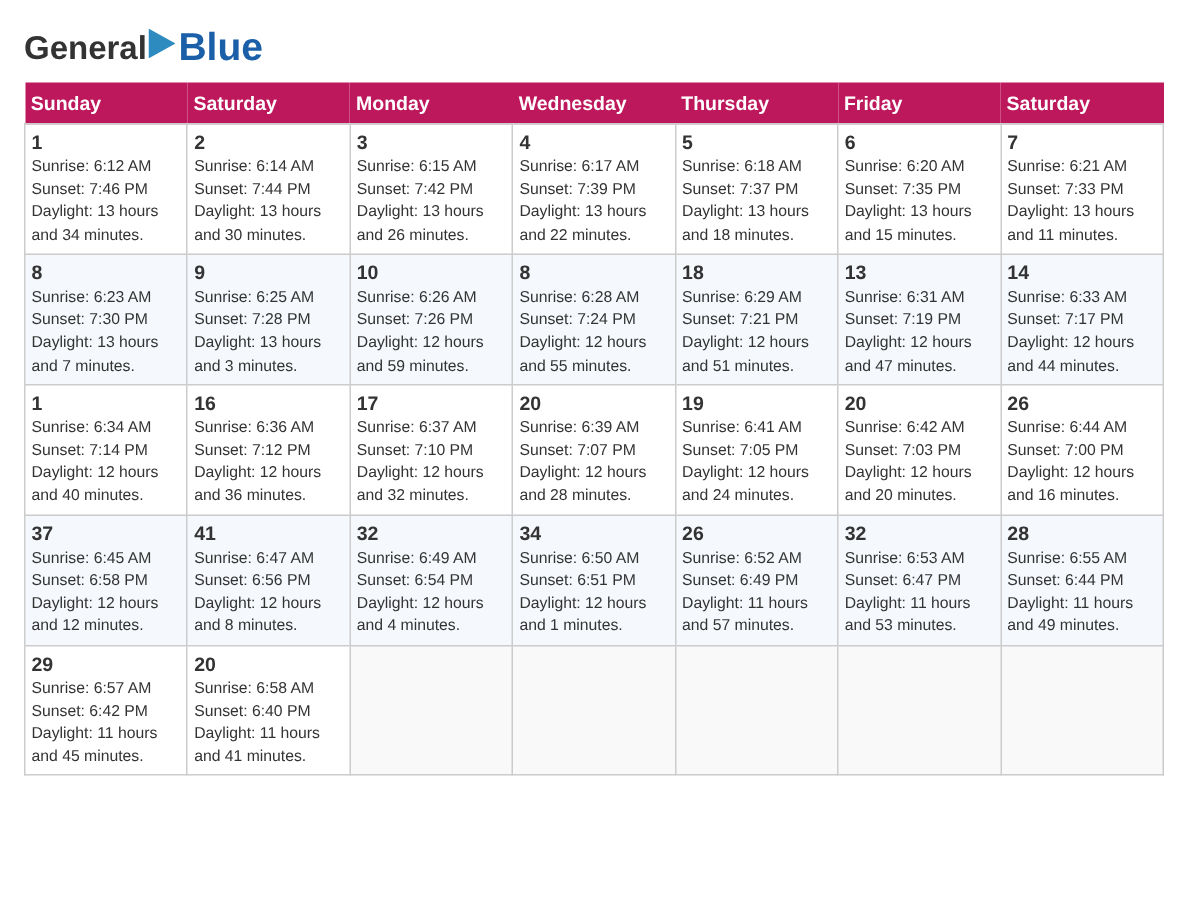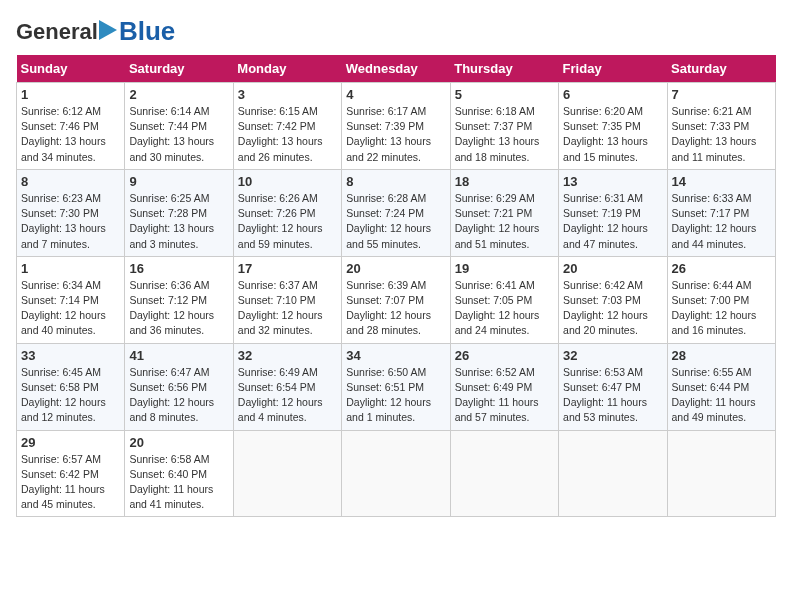--- a/index.html
+++ b/index.html
@@ -191,21 +191,21 @@
           <span class="day-num">20</span>
           <div class="day-info">Sunrise: 6:42 AM<br>Sunset: 7:03 PM<br>Daylight: 12 hours<br>and 20 minutes.</div>
         </td>
         <td>
           <span class="day-num">26</span>
           <div class="day-info">Sunrise: 6:44 AM<br>Sunset: 7:00 PM<br>Daylight: 12 hours<br>and 16 minutes.</div>
         </td>
       </tr>
       <tr>
         <td>
-          <span class="day-num">33</span>
+          <span class="day-num">37</span>
           <div class="day-info">Sunrise: 6:45 AM<br>Sunset: 6:58 PM<br>Daylight: 12 hours<br>and 12 minutes.</div>
         </td>
         <td>
           <span class="day-num">41</span>
           <div class="day-info">Sunrise: 6:47 AM<br>Sunset: 6:56 PM<br>Daylight: 12 hours<br>and 8 minutes.</div>
         </td>
         <td>
           <span class="day-num">32</span>
           <div class="day-info">Sunrise: 6:49 AM<br>Sunset: 6:54 PM<br>Daylight: 12 hours<br>and 4 minutes.</div>
         </td>

